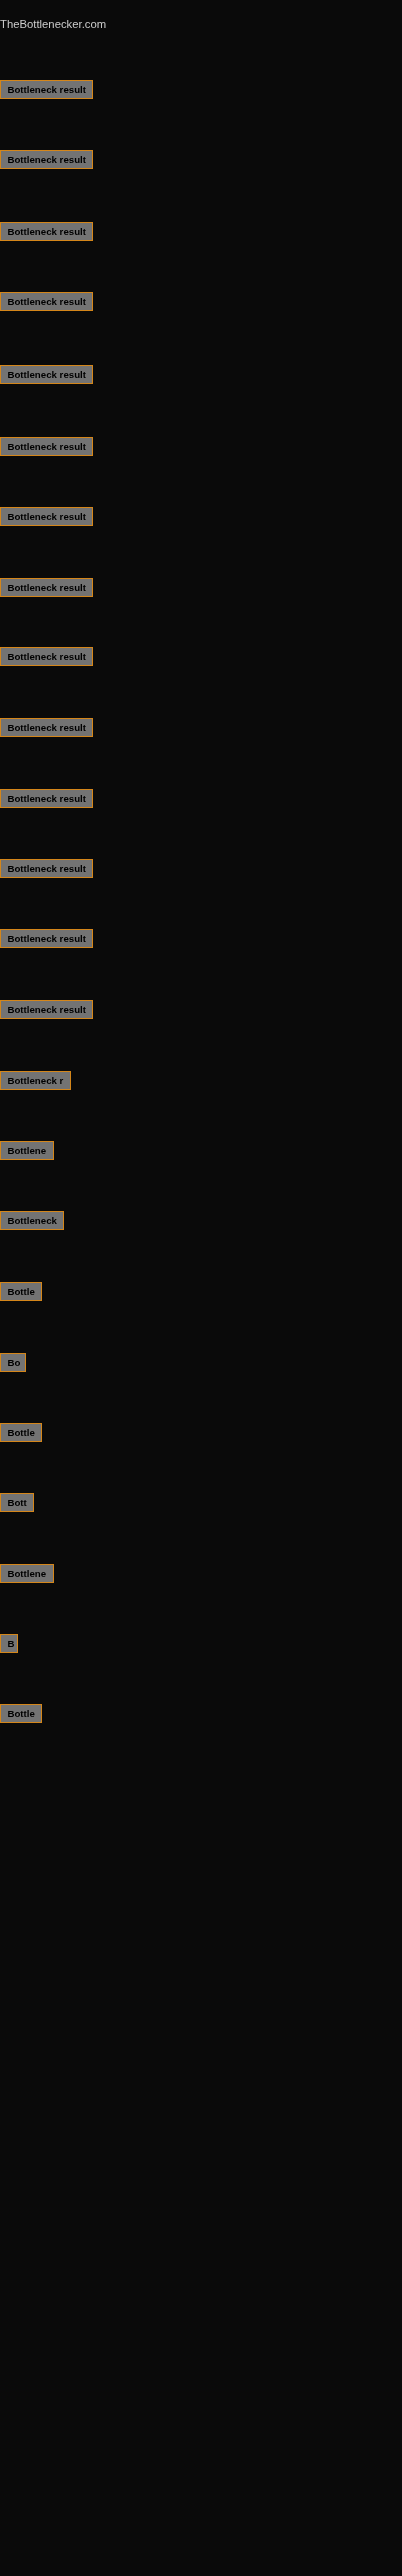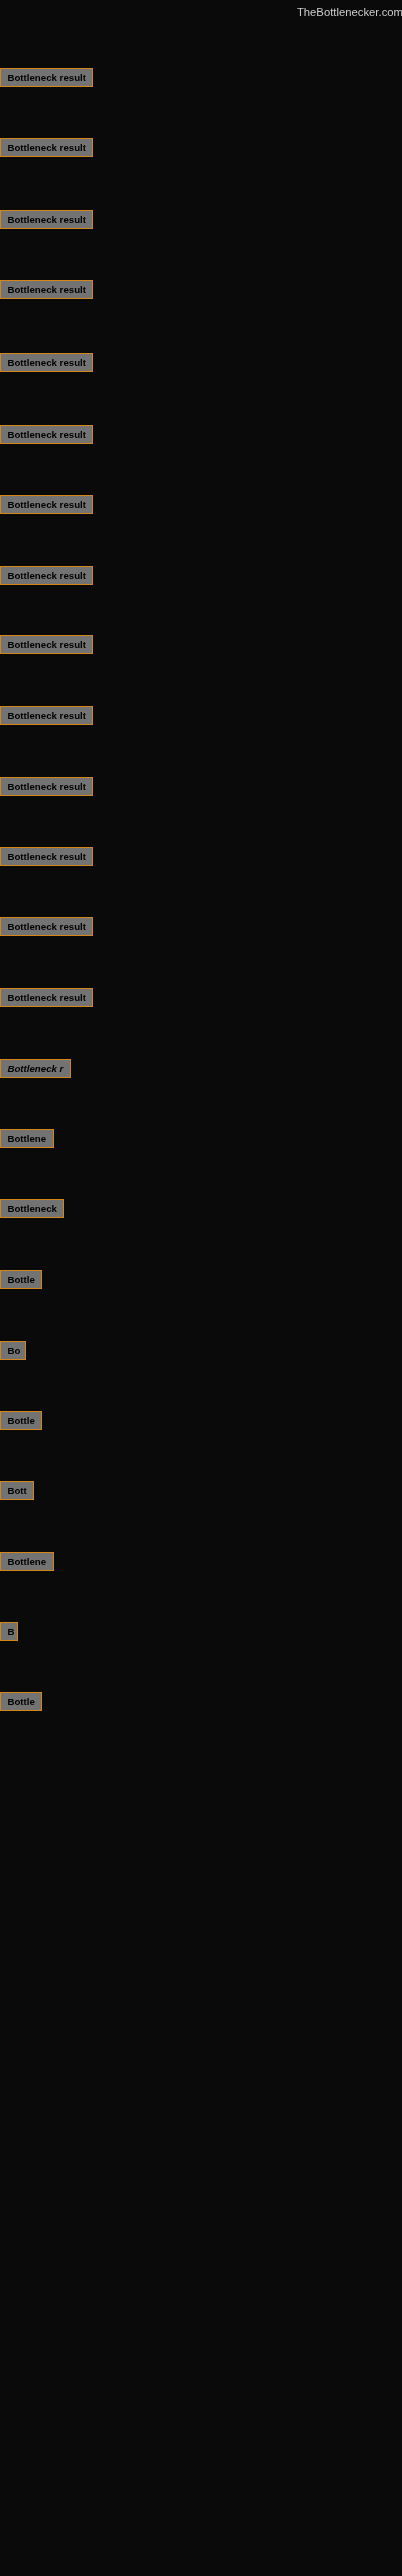--- a/index.html
+++ b/index.html
@@ -10,25 +10,26 @@
 
     body {
       width: 403px;
       min-height: 2576px;
       background-color: #0a0a0a;
       font-family: Arial, sans-serif;
       position: relative;
     }
 
     .site-title {
-      text-align: right;
+      text-align: left;
       color: #cccccc;
       font-size: 11.3px;
       padding: 6.4px 0 3.2px 0;
       font-weight: normal;
+      margin-top: 12px;
     }
 
     .bottleneck-item {
       position: absolute;
       left: 0;
     }
 
     .bottleneck-badge {
       background-color: #737373;
       color: #000;
@@ -54,21 +55,21 @@
     <div class="bottleneck-item" style="top: 331px; left: 0px;"><span class="bottleneck-badge" style="max-width: 109px;">Bottleneck result</span></div>
     <div class="bottleneck-item" style="top: 403px; left: 0px;"><span class="bottleneck-badge" style="max-width: 109px;">Bottleneck result</span></div>
     <div class="bottleneck-item" style="top: 473px; left: 0px;"><span class="bottleneck-badge" style="max-width: 109px;">Bottleneck result</span></div>
     <div class="bottleneck-item" style="top: 544px; left: 0px;"><span class="bottleneck-badge" style="max-width: 109px;">Bottleneck result</span></div>
     <div class="bottleneck-item" style="top: 613px; left: 0px;"><span class="bottleneck-badge" style="max-width: 109px;">Bottleneck result</span></div>
     <div class="bottleneck-item" style="top: 684px; left: 0px;"><span class="bottleneck-badge" style="max-width: 109px;">Bottleneck result</span></div>
     <div class="bottleneck-item" style="top: 755px; left: 0px;"><span class="bottleneck-badge" style="max-width: 109px;">Bottleneck result</span></div>
     <div class="bottleneck-item" style="top: 825px; left: 0px;"><span class="bottleneck-badge" style="max-width: 97px;">Bottleneck result</span></div>
     <div class="bottleneck-item" style="top: 895px; left: 0px;"><span class="bottleneck-badge" style="max-width: 109px;">Bottleneck result</span></div>
     <div class="bottleneck-item" style="top: 966px; left: 0px;"><span class="bottleneck-badge" style="max-width: 95px;">Bottleneck result</span></div>
-    <div class="bottleneck-item" style="top: 1037px; left: 0px;"><span class="bottleneck-badge" style="max-width: 72px; font-style: italic;">Bottleneck r</span></div>
+    <div class="bottleneck-item" style="top: 1037px; left: 0px;"><span class="bottleneck-badge" style="max-width: 72px;">Bottleneck r</span></div>
     <div class="bottleneck-item" style="top: 1107px; left: 0px;"><span class="bottleneck-badge" style="max-width: 56px;">Bottlene</span></div>
     <div class="bottleneck-item" style="top: 1177px; left: 0px; text-align: center;"><span class="bottleneck-badge" style="max-width: 64px;">Bottleneck</span></div>
     <div class="bottleneck-item" style="top: 1248px; left: 0px;"><span class="bottleneck-badge" style="max-width: 47px;">Bottle</span></div>
     <div class="bottleneck-item" style="top: 1319px; left: 0px;"><span class="bottleneck-badge" style="max-width: 26px; text-align: center;">Bo</span></div>
     <div class="bottleneck-item" style="top: 1389px; left: 0px;"><span class="bottleneck-badge" style="max-width: 44px;">Bottle</span></div>
     <div class="bottleneck-item" style="top: 1459px; left: 0px;"><span class="bottleneck-badge" style="max-width: 35px;">Bott</span></div>
     <div class="bottleneck-item" style="top: 1530px; left: 0px;"><span class="bottleneck-badge" style="max-width: 55px;">Bottlene</span></div>
     <div class="bottleneck-item" style="top: 1600px; left: 0px;"><span class="bottleneck-badge" style="max-width: 17.7px;">B</span></div>
     <div class="bottleneck-item" style="top: 1670px; left: 0px;"><span class="bottleneck-badge" style="max-width: 45px;">Bottle</span></div>
   </div>

